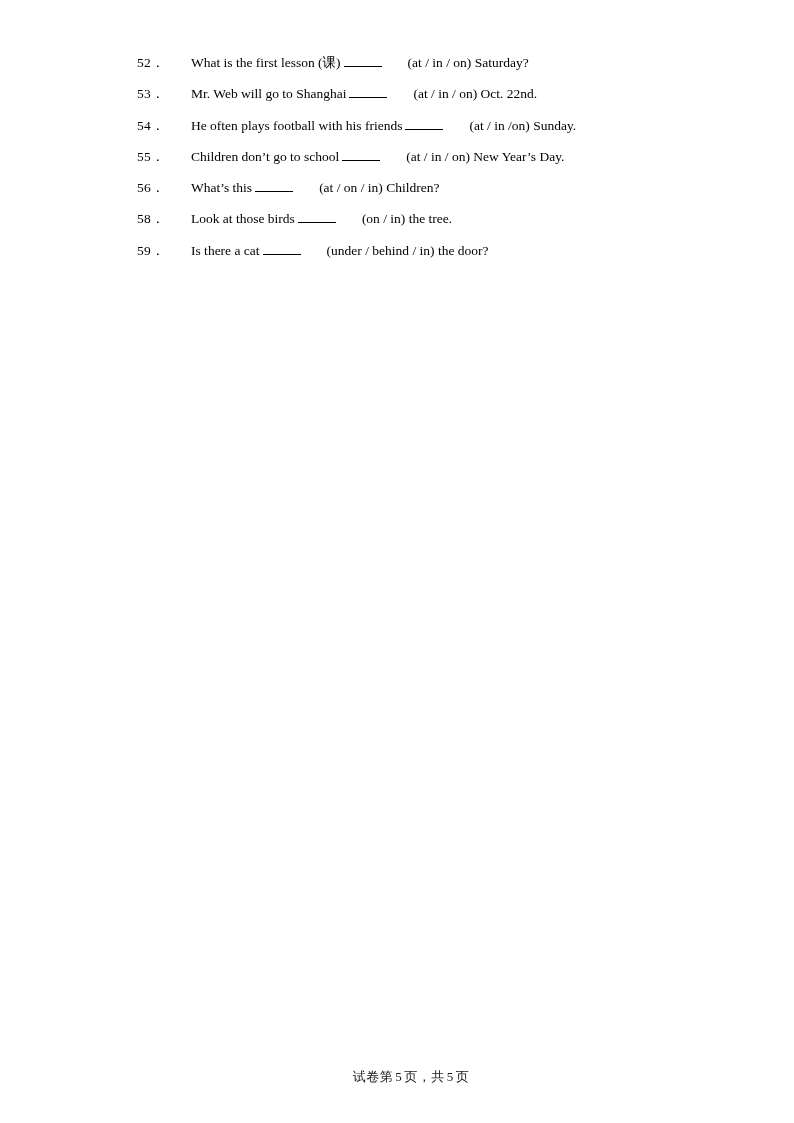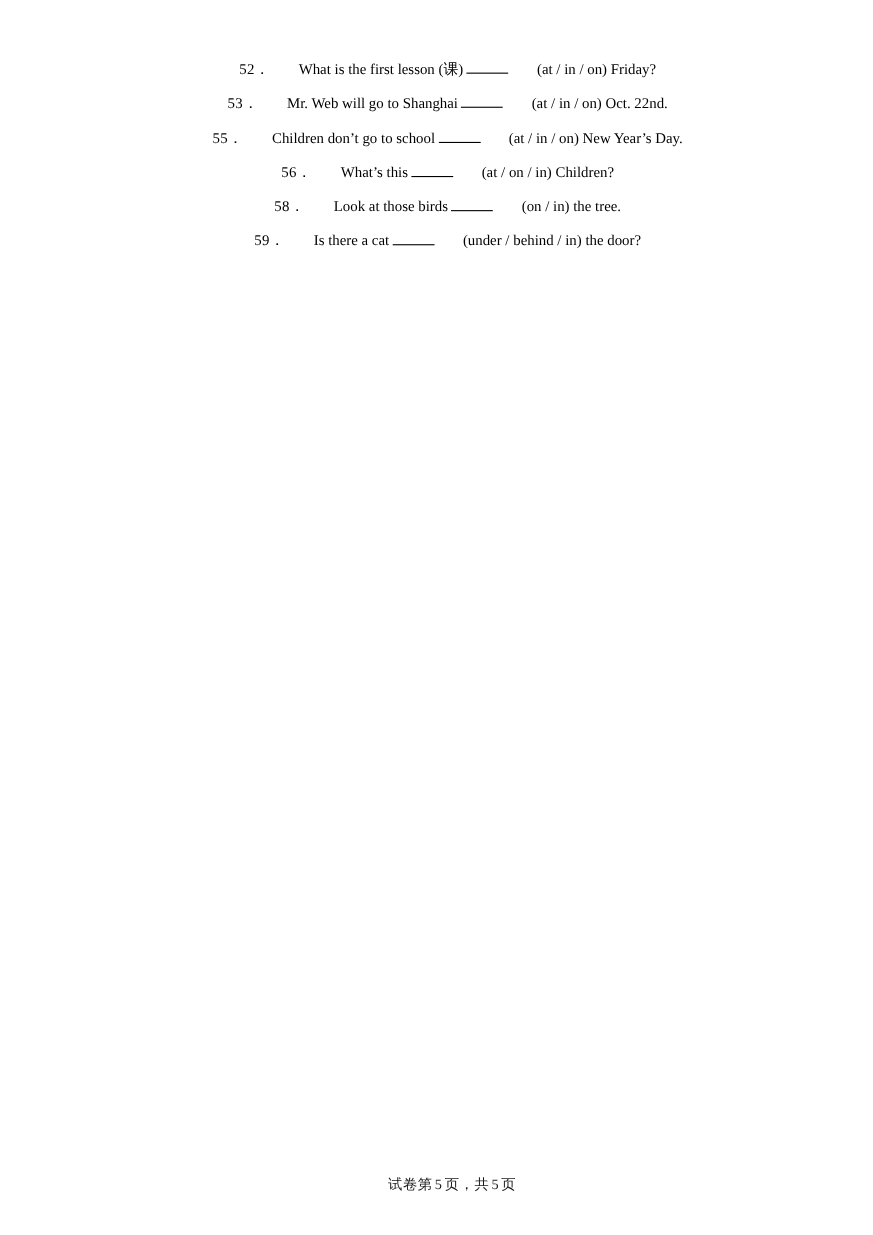--- a/index.html
+++ b/index.html
@@ -30,21 +30,20 @@
     top: 56px;
     width: 540px;
   }
   .question {
     display: flex;
     align-items: baseline;
     font-size: 13.5px;
     line-height: 1;
     height: 31.3px;
     white-space: nowrap;
-    justify-content: center;
   }
   .q-num {
     flex: 0 0 auto;
     display: inline-block;
     min-width: 30px;
     letter-spacing: 0.3px;
   }
   .q-num .dot {
     letter-spacing: 0;
     padding-right: 2px;
@@ -83,30 +82,36 @@
 <body>
 
 <div class="page">
 
   <div class="question-list">
 
     <div class="question">
       <span class="q-num"><span>52</span><span class="dot">．</span></span>
       <span class="q-text">What is the first lesson (课)</span>
       <span class="blank"></span>
-      <span class="q-text">(at / in / on) Friday?</span>
+      <span class="q-text">(at / in / on) Saturday?</span>
     </div>
 
     <div class="question">
       <span class="q-num"><span>53</span><span class="dot">．</span></span>
       <span class="q-text">Mr. Web will go to Shanghai</span>
       <span class="blank"></span>
       <span class="q-text">(at / in / on) Oct. 22nd.</span>
     </div>
 
+    <div class="question">
+      <span class="q-num"><span>54</span><span class="dot">．</span></span>
+      <span class="q-text">He often plays football with his friends</span>
+      <span class="blank"></span>
+      <span class="q-text">(at / in /on) Sunday.</span>
+    </div>
 
     <div class="question">
       <span class="q-num"><span>55</span><span class="dot">．</span></span>
       <span class="q-text">Children don’t go to school</span>
       <span class="blank"></span>
       <span class="q-text">(at / in / on) New Year’s Day.</span>
     </div>
 
     <div class="question">
       <span class="q-num"><span>56</span><span class="dot">．</span></span>

